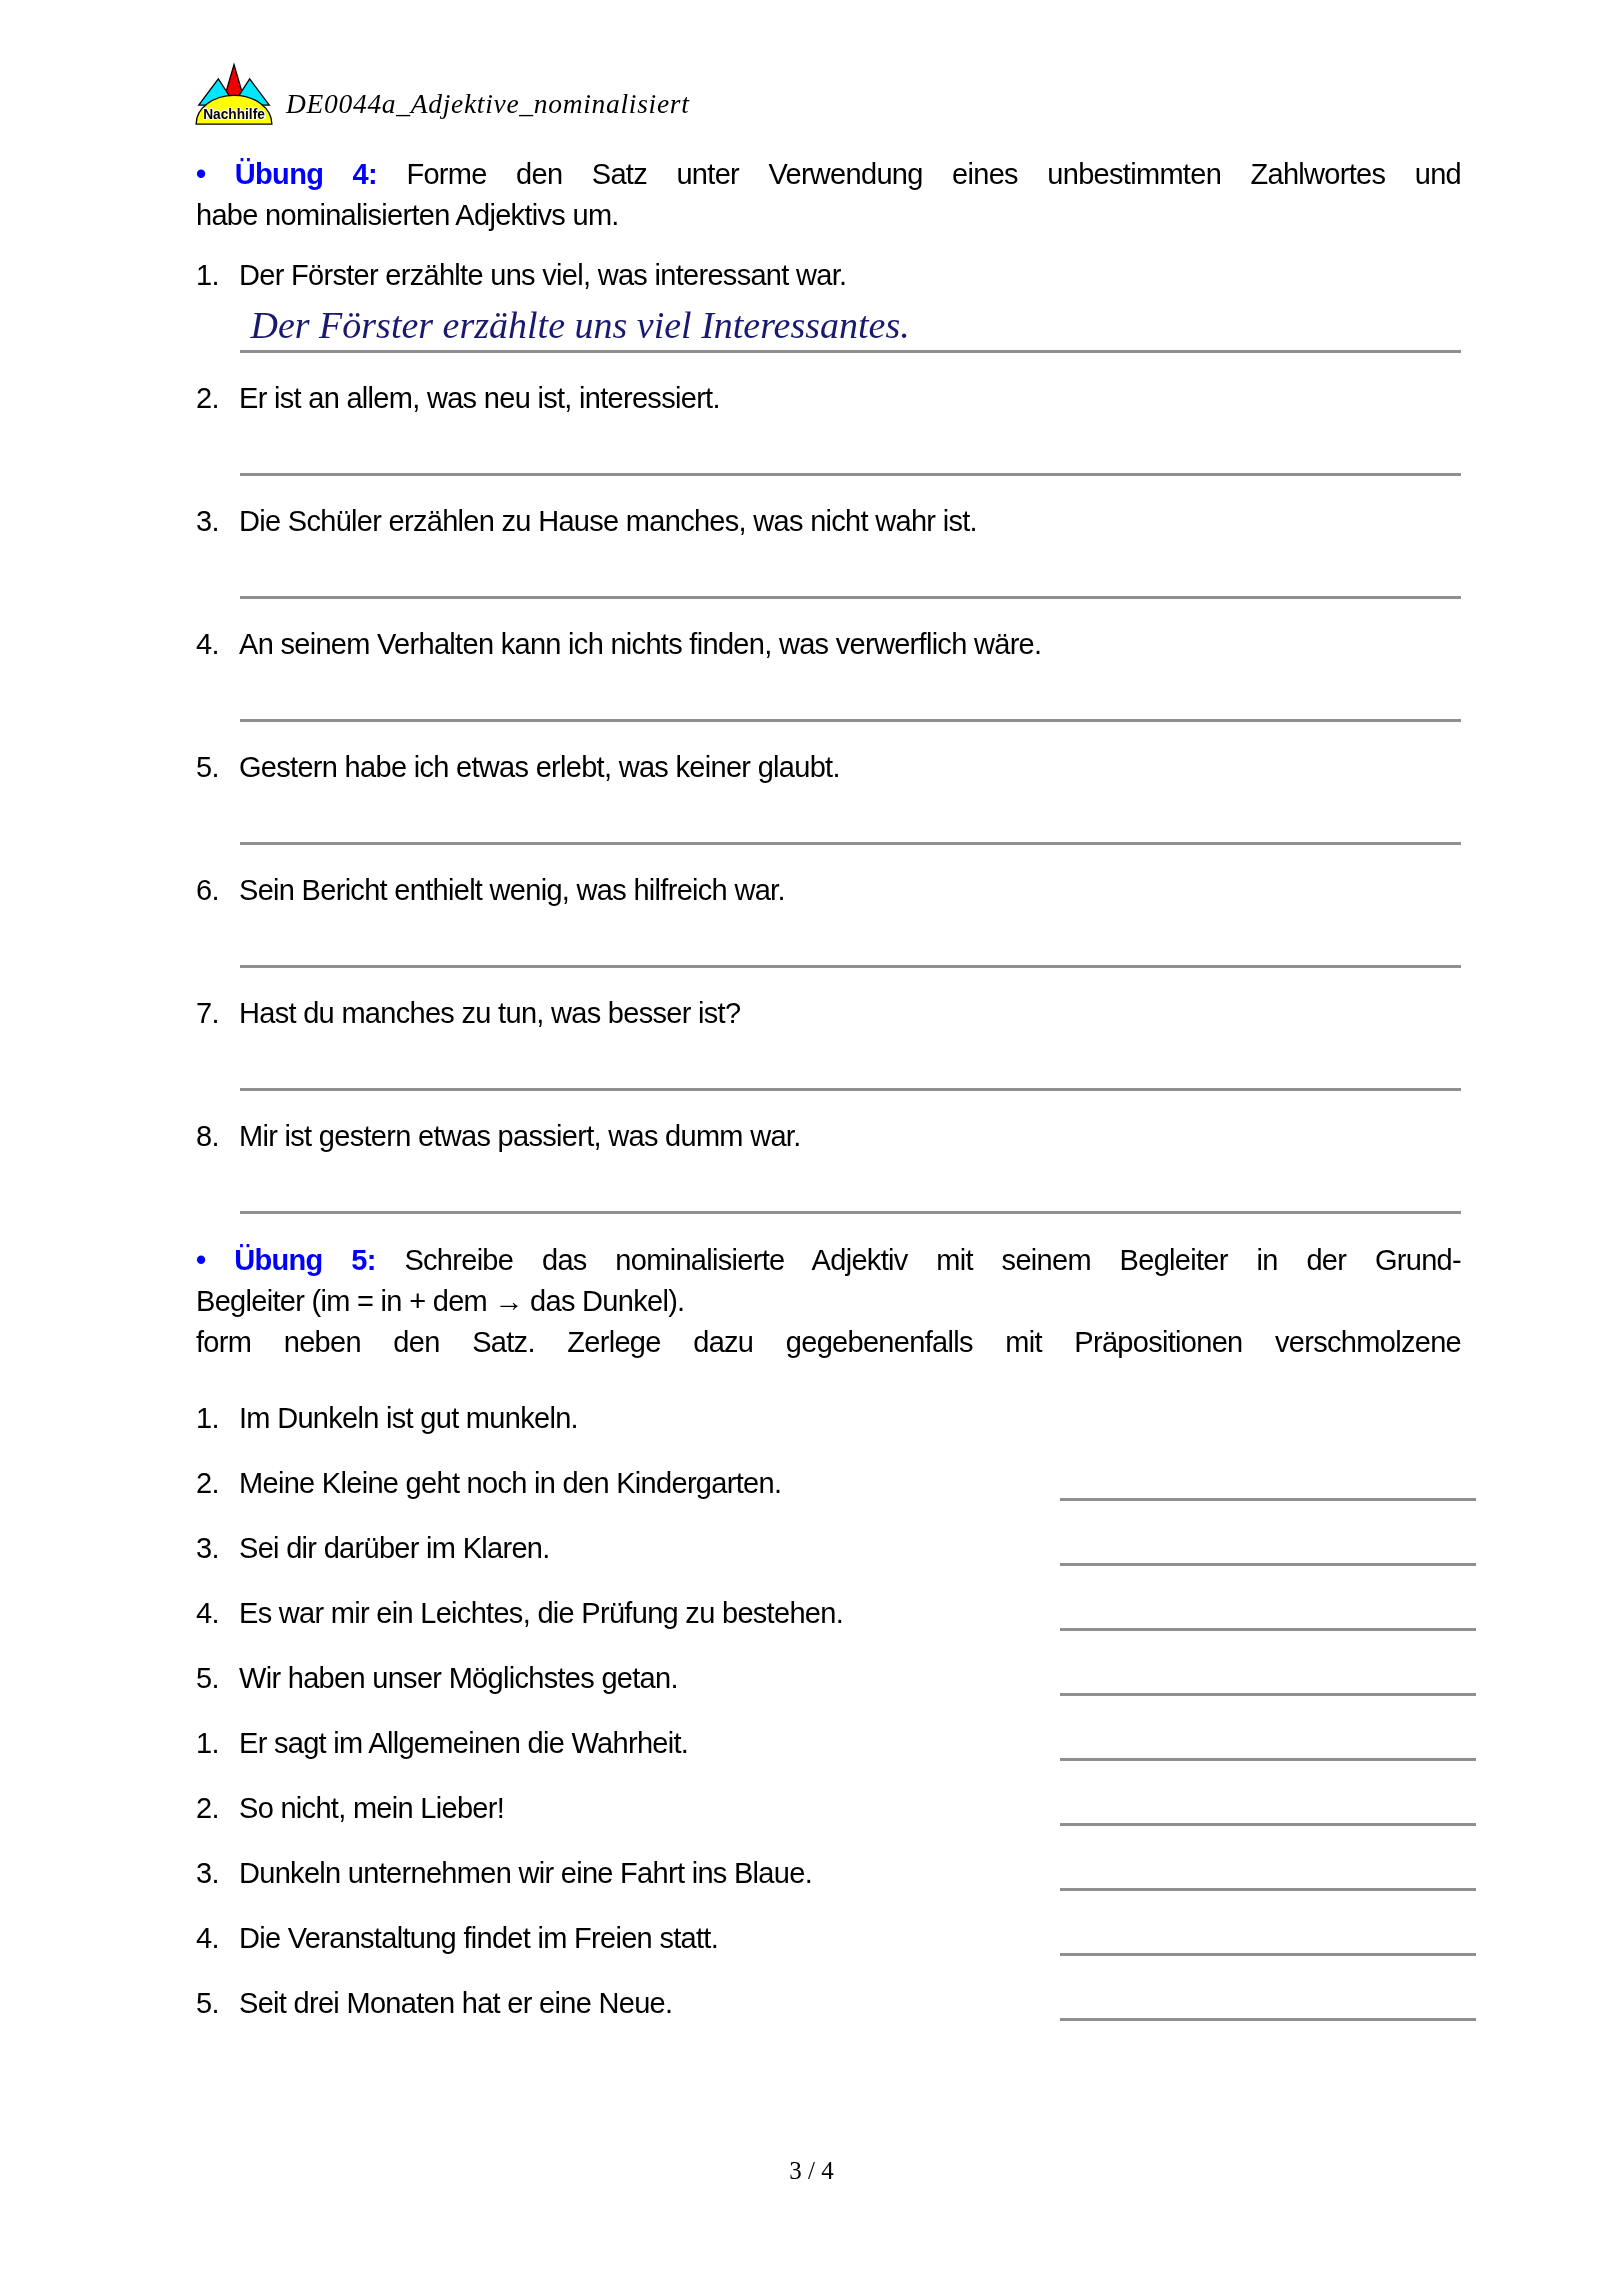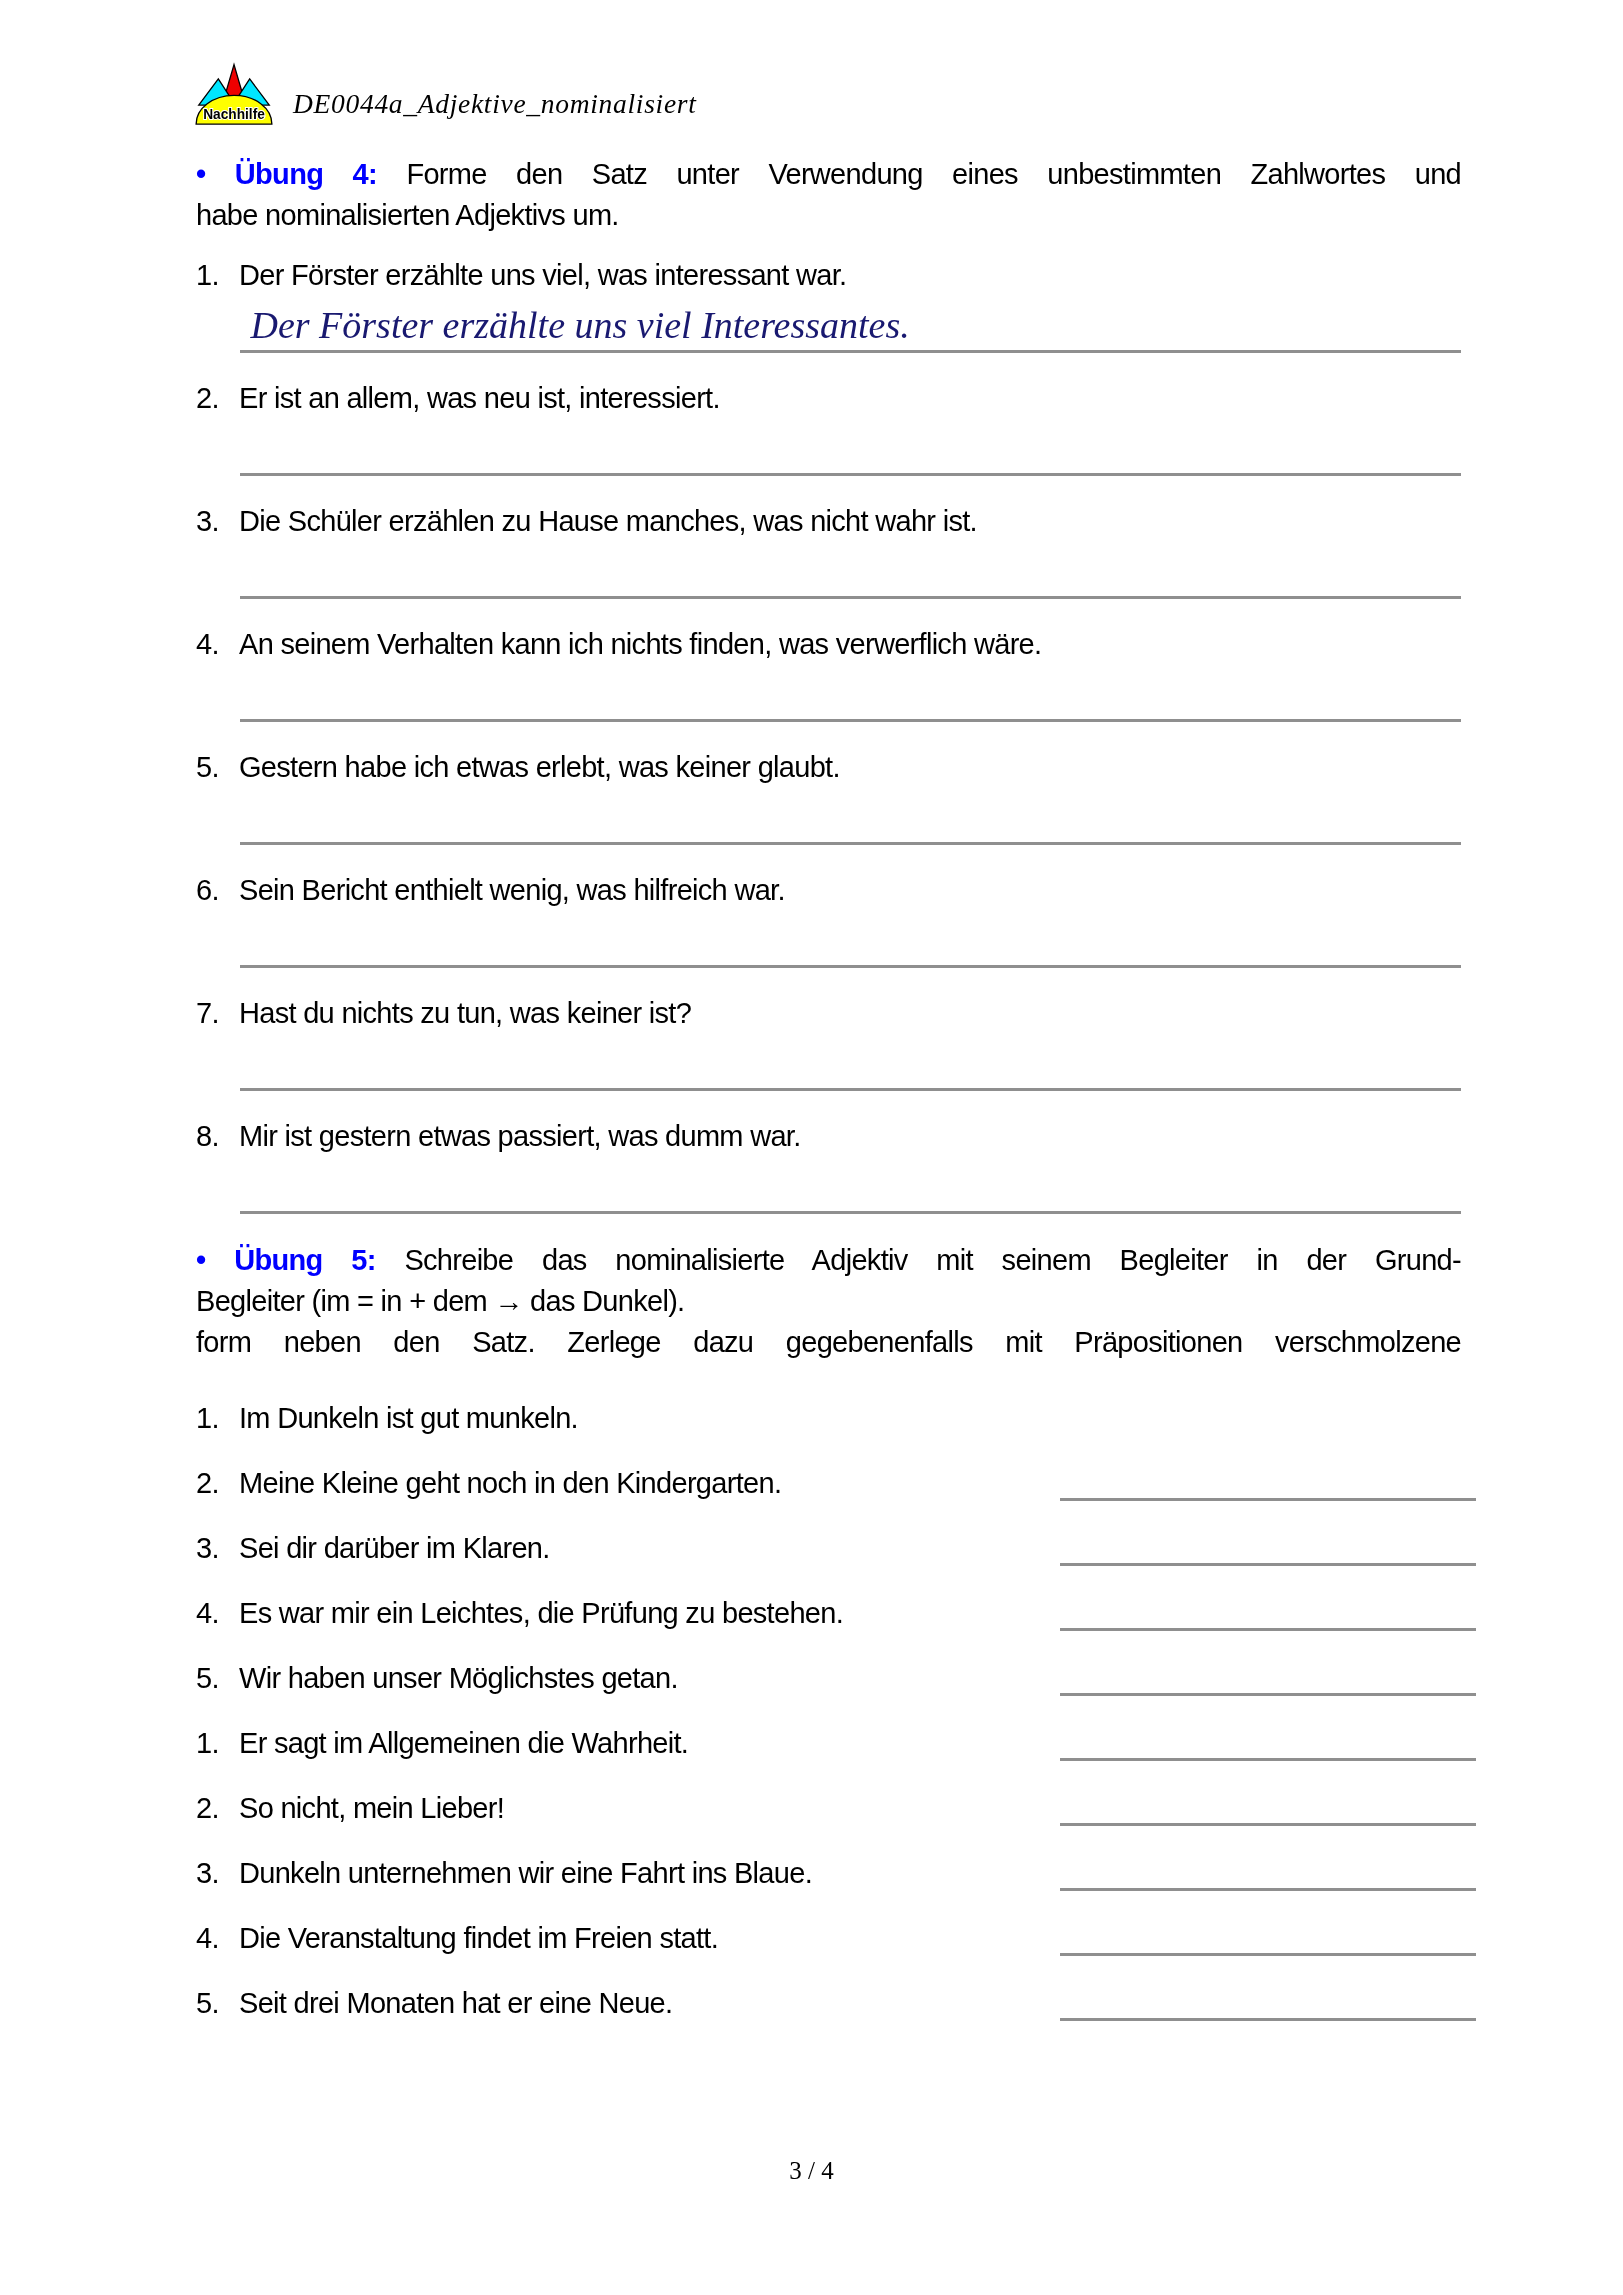--- a/index.html
+++ b/index.html
@@ -8,21 +8,21 @@
     width:1623px; height:2295px;
     background:#ffffff;
     font-family:"Liberation Sans", sans-serif;
     color:#000;
     overflow:hidden;
   }
 
   
   .header {
     position:absolute; top:62px; left:192px;
-    display:flex; align-items:flex-end; gap:17px;
+    display:flex; align-items:flex-end; gap:10px;
   }
   .logo { width:84px; height:64px; flex:0 0 auto; }
   .doc-title {
     font-family:"Liberation Serif", serif;
     font-style:italic;
     font-size:27.5px;
     padding-bottom:6.5px;
     letter-spacing:0.7px;
     white-space:nowrap;
   }
@@ -143,21 +143,21 @@
       </div>
 
       <div class="u4-item">
         <div class="sentence"><span class="num">6.</span><span>Sein Bericht enthielt wenig, was hilfreich war.</span></div>
         <div class="u4-answer">
             <span class="hand"></span>
           </div>
       </div>
 
       <div class="u4-item">
-        <div class="sentence"><span class="num">7.</span><span>Hast du nichts zu tun, was keiner ist?</span></div>
+        <div class="sentence"><span class="num">7.</span><span>Hast du manches zu tun, was besser ist?</span></div>
         <div class="u4-answer">
             <span class="hand"></span>
           </div>
       </div>
 
       <div class="u4-item">
         <div class="sentence"><span class="num">8.</span><span>Mir ist gestern etwas passiert, was dumm war.</span></div>
         <div class="u4-answer">
             <span class="hand"></span>
           </div>

